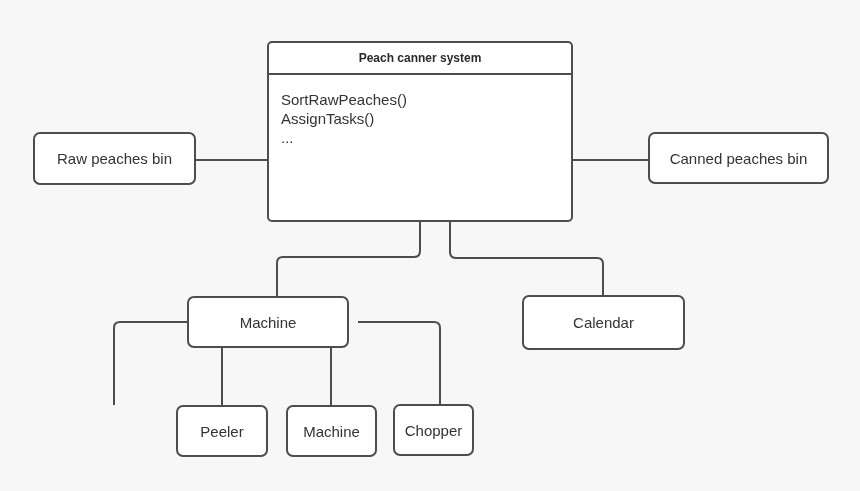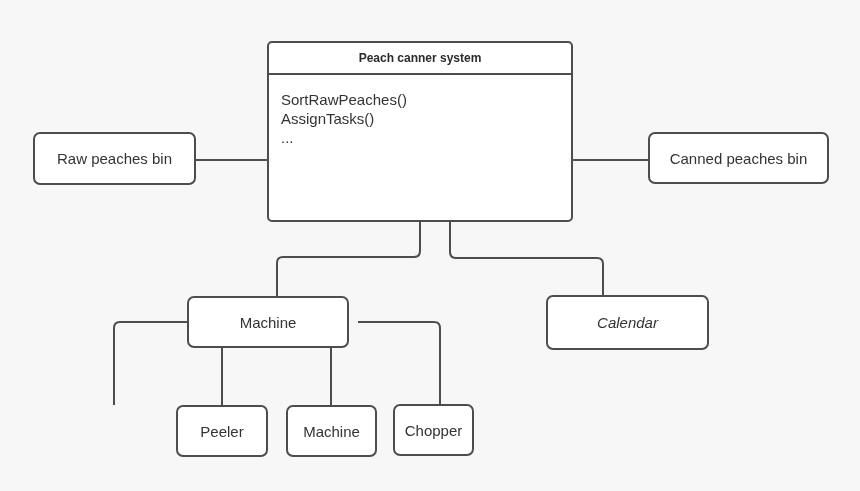--- a/index.html
+++ b/index.html
@@ -101,21 +101,21 @@
   </div>
 
   <div class="node" style="left:33px; top:132px; width:163px; height:53px;">
     <span>Raw peaches bin</span>
   </div>
 
   <div class="node" style="left:187px; top:296px; width:162px; height:52px;">
     <span>Machine</span>
   </div>
 
-  <div class="node" style="left:546px; top:295px; width:163px; height:55px;font-style:italic;">
+  <div class="node" style="left:522px; top:295px; width:163px; height:55px;">
     <span>Calendar</span>
   </div>
 
 
   <div class="node" style="left:176px; top:405px; width:92px; height:52px;justify-content:center;">
     <span>Peeler</span>
   </div>
 
   <div class="node" style="left:286px; top:405px; width:91px; height:52px;">
     <span>Machine</span>

